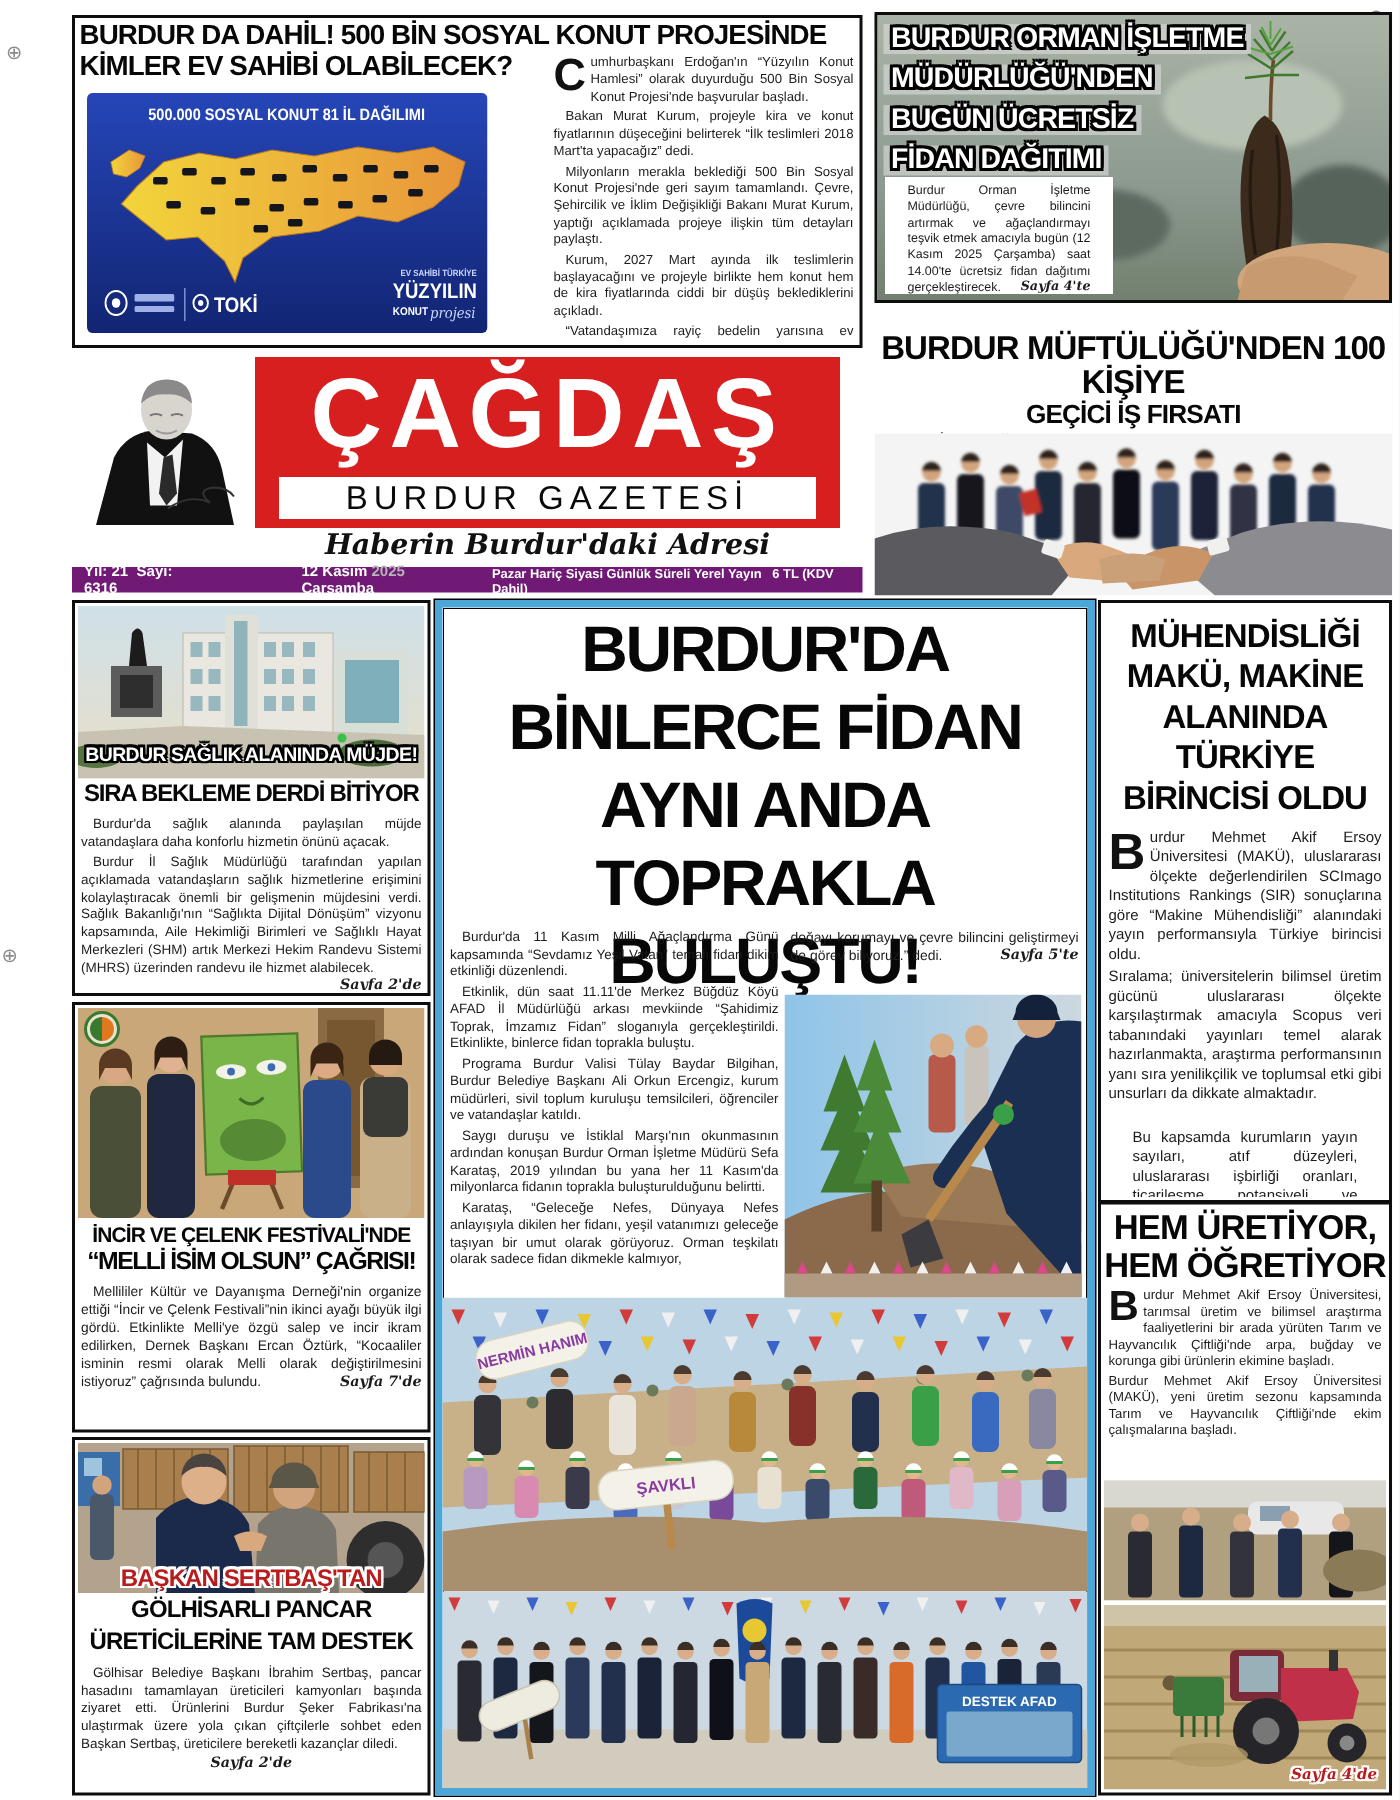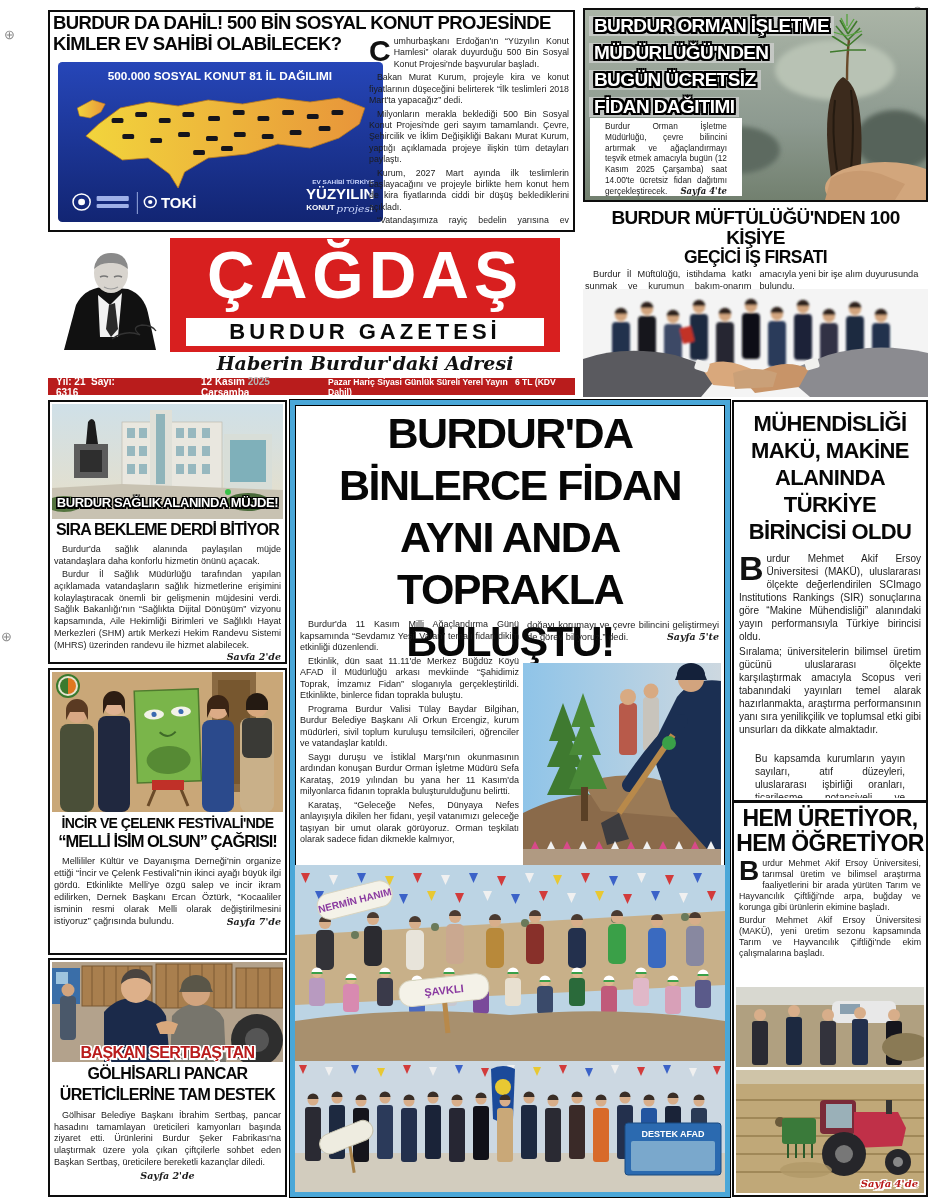--- a/index.html
+++ b/index.html
@@ -15,37 +15,37 @@
   p.np{text-indent:8px;margin:0 0 2px 0}
   .pageref{font-family:"DejaVu Serif",serif;font-style:italic;font-weight:bold;font-size:9.5px;white-space:nowrap}
   .dropcap{float:left;font-weight:bold;font-size:30px;line-height:25px;padding:2px 3px 0 0;color:#111}
   .strokeB{color:#fff;text-shadow:-2px -2px 0 #000,2px -2px 0 #000,-2px 2px 0 #000,2px 2px 0 #000,-2px 0 0 #000,2px 0 0 #000,0 -2px 0 #000,0 2px 0 #000}
   .strokeBsm{color:#fff;text-shadow:-1.5px -1.5px 0 #000,1.5px -1.5px 0 #000,-1.5px 1.5px 0 #000,1.5px 1.5px 0 #000,-1.5px 0 0 #000,1.5px 0 0 #000,0 -1.5px 0 #000,0 1.5px 0 #000}
   .strokeW{color:#b91c1c;text-shadow:-1.5px -1.5px 0 #fff,1.5px -1.5px 0 #fff,-1.5px 1.5px 0 #fff,1.5px 1.5px 0 #fff,-1.5px 0 0 #fff,1.5px 0 0 #fff,0 -1.5px 0 #fff,0 1.5px 0 #fff}
   svg.ph{display:block;width:100%;height:100%}
   .cross{position:absolute;color:#8a8a8a;font-size:13px;line-height:13px}
   .fidan-line{line-height:27px;white-space:nowrap}
   .fidan-line span{display:inline-block;background:rgba(214,214,214,0.68);padding:0 5px;font-size:19px}
-  .infobar{display:flex;align-items:center;background:#b91c1c;color:#fff;font-weight:bold;padding:0 8px;gap:14px}
+  .infobar{display:flex;align-items:center;background:#701a75;color:#fff;font-weight:bold;padding:0 8px;gap:14px}
 </style>
 </head>
 <body>
 
 <div class="page">
 
   <div class="cross abs" style="left:4px;top:28px">⊕</div>
   <div class="cross abs" style="left:1px;top:630px">⊕</div>
   <div class="cross abs" style="left:912px;top:4px">⊕</div>
   <div class="cross abs" style="left:917px;top:592px">⊕</div>
 
   <div class="abs nbox" style="left:48px;top:10px;width:527px;height:222px">
     <div class="abs hl" style="left:3px;top:1px;width:518px;font-size:18.5px">BURDUR DA DAHİL! 500 BİN SOSYAL KONUT PROJESİNDE</div>
     <div class="abs hl" style="left:3px;top:22px;width:360px;font-size:18.5px">KİMLER EV SAHİBİ OLABİLECEK?</div>
 
-    <div class="abs" style="left:8px;top:50px;width:325px;height:160px">
+    <div class="abs" style="left:8px;top:50px;width:267px;height:160px">
       <svg class="ph" viewBox="0 0 303 160" preserveAspectRatio="none">
         <defs>
           <linearGradient id="mapbg" x1="0" y1="0" x2="0" y2="1">
             <stop offset="0" stop-color="#2646b8"></stop>
               <stop offset="1" stop-color="#122573"></stop>
           </linearGradient>
           <linearGradient id="land" x1="0" y1="0" x2="1" y2="0">
             <stop offset="0" stop-color="#f2d53c"></stop>
               <stop offset="1" stop-color="#e8953a"></stop>
           </linearGradient>
@@ -138,21 +138,21 @@
       <div class="fidan-line"><span class="hl strokeB">BUGÜN ÜCRETSİZ</span></div>
       <div class="fidan-line"><span class="hl strokeB">FİDAN DAĞITIMI</span></div>
     </div>
     <div class="abs jt bd" style="left:5px;top:108px;width:152px;height:78px;background:#ffffff;padding:3px 15px;font-size:8.3px;line-height:1.3">
       <span>Burdur Orman İşletme Müdürlüğü, çevre bilincini artırmak ve ağaçlandırmayı teşvik etmek amacıyla bugün (12 Kasım 2025 Çarşamba) saat 14.00'te ücretsiz fidan dağıtımı gerçekleştirecek.</span>
       <span class="pageref" style="float:right;font-size:8.5px">Sayfa 4'te</span>
     </div>
   </div>
 
   <div class="abs" style="left:583px;top:205px;width:345px;height:192px">
-    <div class="hl ctr" style="font-size:19px;margin-top:3px">BURDUR MÜFTÜLÜĞÜ'NDEN 100 KİŞİYE</div>
+    <div class="hl ctr" style="font-size:22px;margin-top:16px">BURDUR MÜFTÜLÜĞÜ'NDEN 100 KİŞİYE</div>
     <div class="hl ctr" style="font-size:17.5px">GEÇİCİ İŞ FIRSATI</div>
     <div style="display:flex;gap:8px;padding:3px 2px 0 2px">
       <div class="jt bd" style="width:50%;font-size:9.2px;line-height:1.3;text-indent:8px">Burdur İl Müftülüğü, istihdama katkı sunmak ve kurumun bakım-onarım çalışmalarını desteklemek</div>
       <div class="bd" style="width:50%;font-size:9.2px;line-height:1.3">
         <span>amacıyla yeni bir işe alım duyurusunda bulundu.</span>
         <div class="pageref ctr">Sayfa 5'te</div>
       </div>
     </div>
     <div class="abs" style="left:0;top:84px;width:345px;height:108px">
       <svg class="ph" viewBox="0 0 345 108" preserveAspectRatio="none">
@@ -201,21 +201,21 @@
       <ellipse cx="57" cy="30" rx="17" ry="20" fill="#d8d4ce"></ellipse>
       <path d="M40,26 q2,-16 17,-16 q16,0 17,16 q-8,-7 -17,-6 q-10,-1 -17,6 z" fill="#8a8a8a"></path>
       <path d="M46,34 q4,-2 8,0 M60,34 q4,-2 8,0" stroke="#777" stroke-width="1.4" fill="none"></path>
       <path d="M50,44 q7,4 14,0" stroke="#9a9a9a" stroke-width="1.2" fill="none"></path>
       <path d="M58,96 q14,-10 28,-4 q-10,-8 2,-10 q10,0 14,6" stroke="#333" stroke-width="1.3" fill="none"></path>
     </svg>
   </div>
 
   <div class="abs" style="left:170px;top:238px;width:390px;height:114px;background:#d81f1f">
     <div class="ctr" style="color:#fff;font-weight:bold;font-size:66px;line-height:74px;letter-spacing:5px;font-family:'Liberation Sans',sans-serif">ÇAĞDAŞ</div>
-    <div class="abs ctr" style="left:16px;right:16px;bottom:6px;height:28px;background:#ffffff;color:#0a0a0a;font-weight:bold;font-size:22px;line-height:28px;letter-spacing:4px">BURDUR GAZETESİ</div>
+    <div class="abs ctr" style="left:16px;right:16px;bottom:6px;height:28px;background:#ffffff;color:#0a0a0a;font-weight:normal;font-size:22px;line-height:28px;letter-spacing:4px">BURDUR GAZETESİ</div>
   </div>
 
   <div class="abs ctr" style="left:170px;top:352px;width:390px;font-family:'DejaVu Serif',serif;font-style:italic;font-weight:bold;font-size:19px;color:#111">Haberin Burdur'daki Adresi</div>
 
   <div class="abs infobar" style="left:48px;top:378px;width:527px;height:17px">
     <span style="font-size:10px"><span>Yıl: 21</span>&nbsp;&nbsp;<span>Sayı: 6316</span></span>
     <span style="font-size:10px;margin-left:52px"><span>12 Kasım</span> <span style="color:#b5b5b5">2025</span> <span>Çarşamba</span></span>
     <span style="font-size:8.6px;margin-left:auto"><span>Pazar Hariç Siyasi Günlük Süreli Yerel Yayın</span>&nbsp;&nbsp;&nbsp;<span>6 TL (KDV Dahil)</span></span>
   </div>
 

